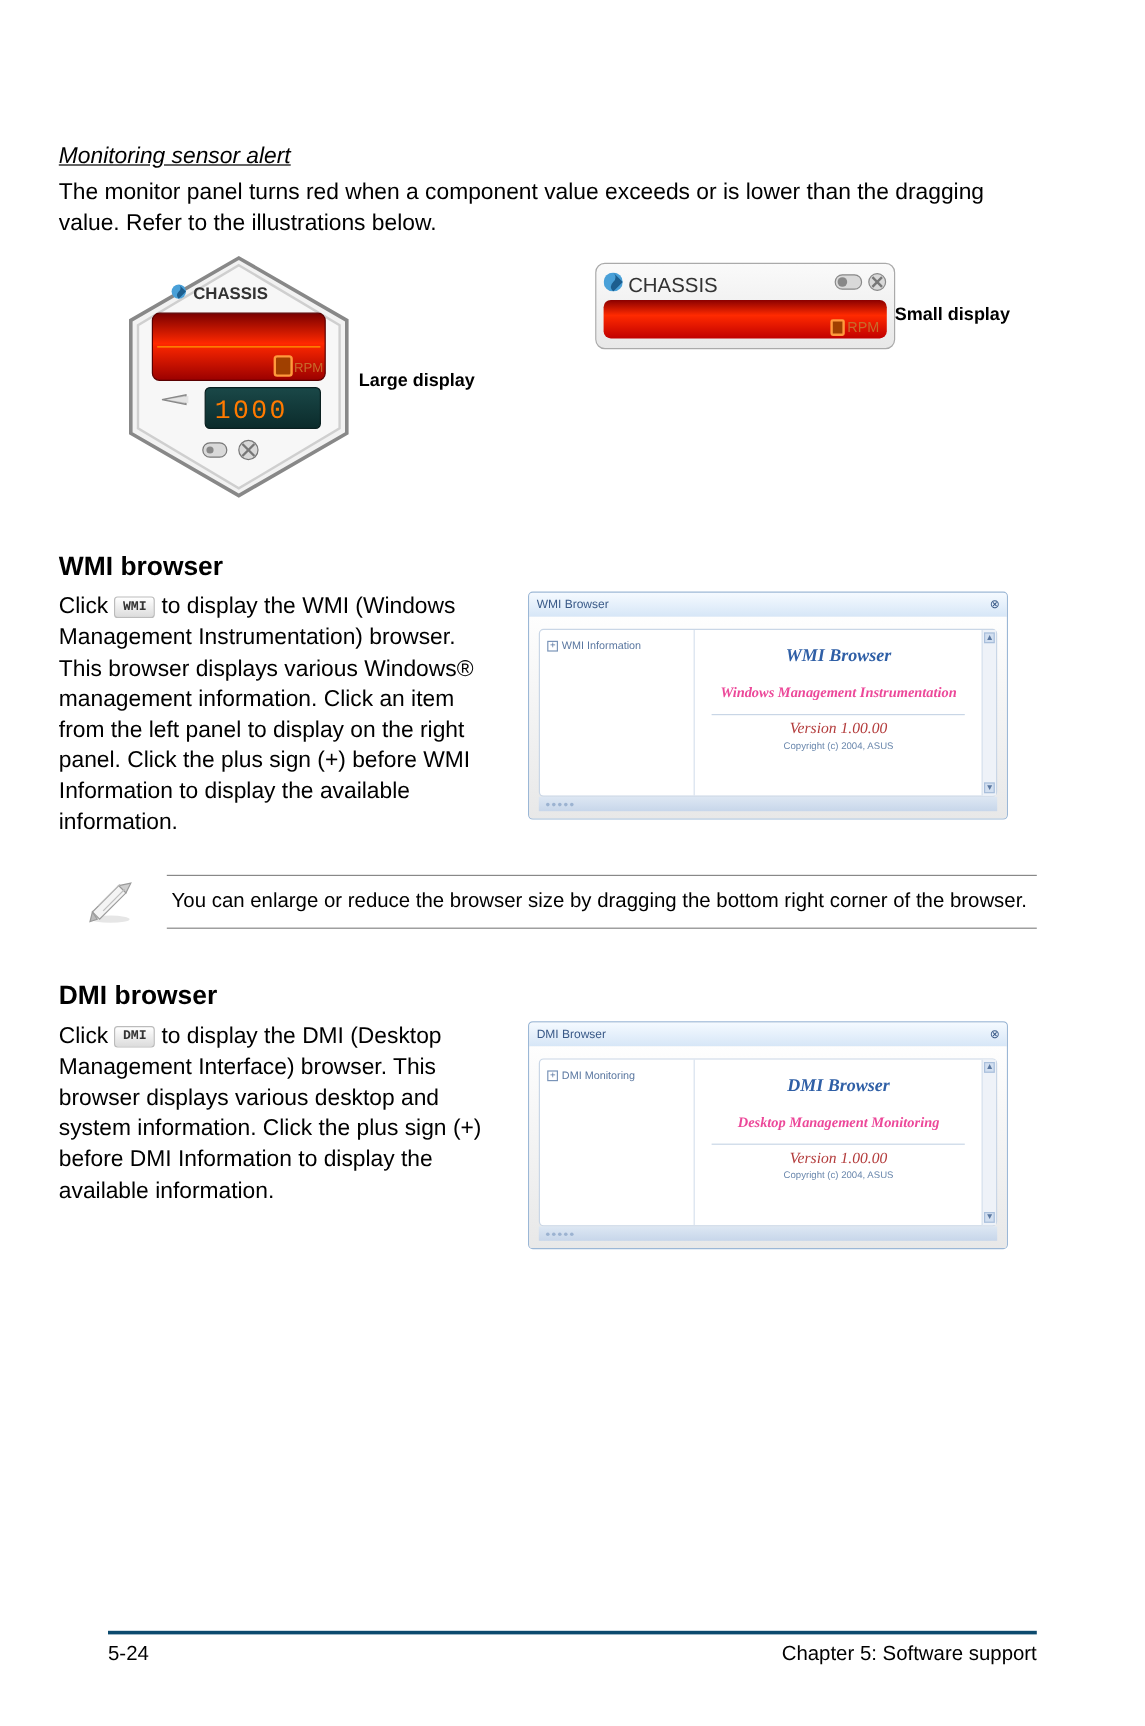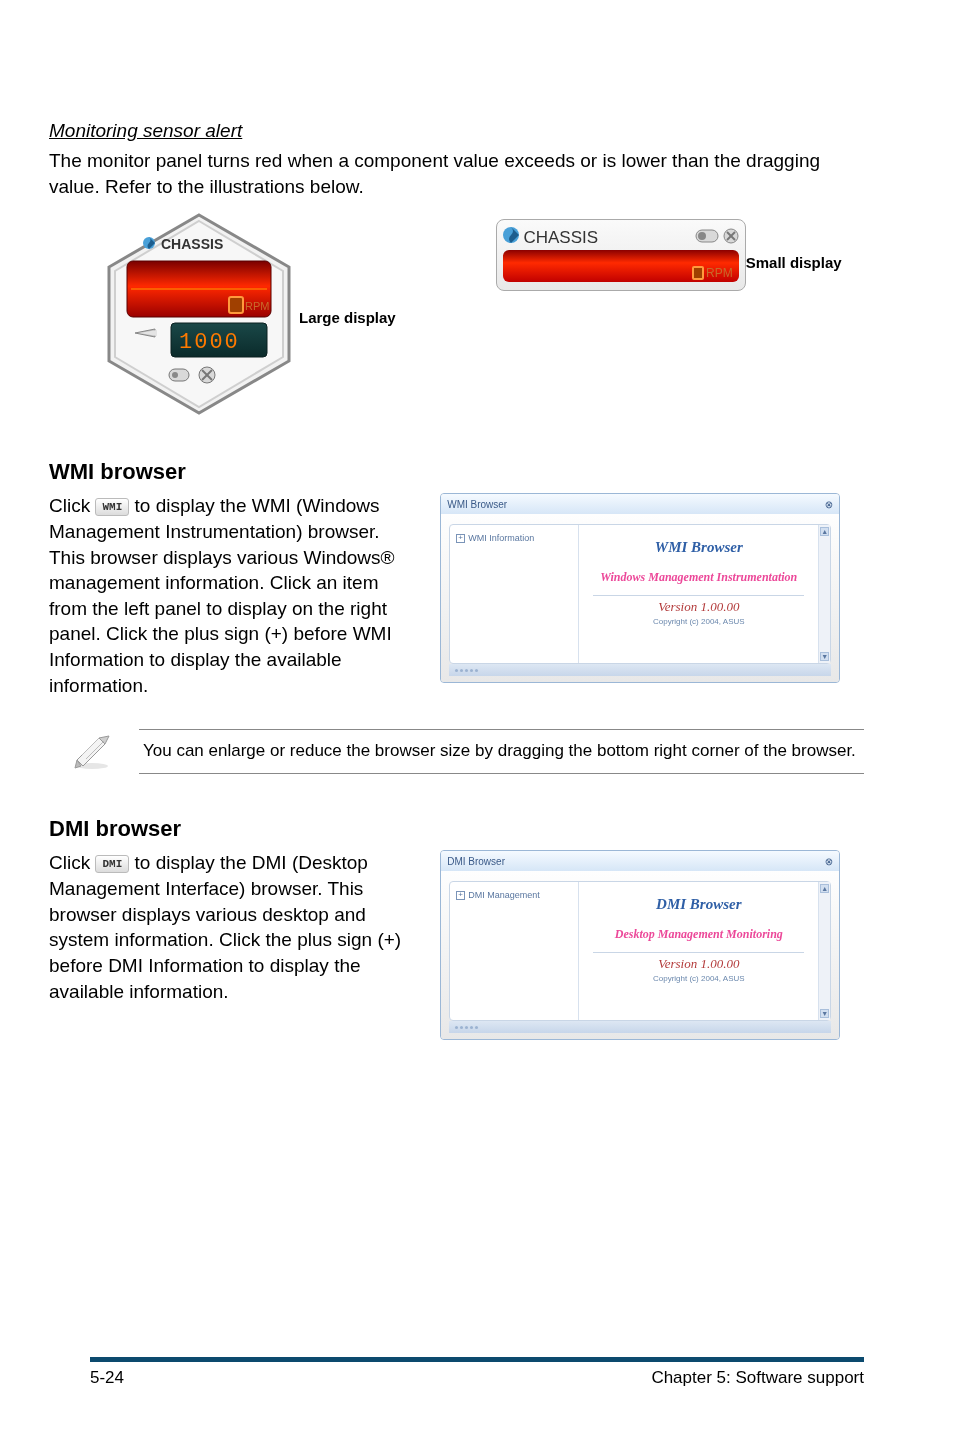--- a/index.html
+++ b/index.html
@@ -52,21 +52,21 @@
   .scroll-btn { width:9px;height:9px;background:#d2dff0;border:1px solid #a9bfdb; font-size:7px; color:#5a77a0; display:flex;align-items:center;justify-content:center;}
   .resize-grip { height:12px; background:linear-gradient(#dde7f3,#c7d6ea); display:flex; align-items:center; padding-left:6px; gap:2px;}
   .grip-dot{width:3px;height:3px;background:#9cb3d1;border-radius:50%;}
 
   
   .note { display:flex; gap: 24px; margin: 28px 0 0 20px; align-items:center;}
   .note .icon { flex: 0 0 46px; }
   .note .lines { flex:1; border-top:1px solid #888; border-bottom:1px solid #888; padding: 10px 4px; font-size: 17px; line-height:1.35; }
 
   
-  .footer { position:absolute; left:90px; right:90px; bottom:50px; border-top:5px solid #0c4a6e; padding-top:6px; display:flex; justify-content:space-between; font-size:17px; }
+  .footer { position:absolute; left:90px; right:90px; bottom:50px; border-top:3px solid #0c4a6e; padding-top:6px; display:flex; justify-content:space-between; font-size:17px; }
 </style>
 </head>
 <body>
 
 <div class="page">
 
   <div class="section-title">Monitoring sensor alert</div>
   <div class="body-text">The monitor panel turns red when a component value exceeds or is lower than the dragging value. Refer to the illustrations below.</div>
 
   <div class="figures-row">
@@ -227,21 +227,21 @@
       <div class="winthumb">
         <div class="titlebar">
           <span>DMI Browser</span>
           <span>⊗</span>
         </div>
         <div class="client">
           <div class="inner-frame">
             <div class="tree-pane">
               <div class="tree-node">
                   <span class="plusminus">+</span>
-                  <span>DMI Management</span>
+                  <span>DMI Monitoring</span>
                 </div>
             </div>
             <div class="content-pane">
               <div class="brand-line">DMI  Browser</div>
               <div class="sub-line">Desktop Management Monitoring</div>
               <div class="hr"></div>
               <div class="ver-line">Version 1.00.00</div>
               <div class="copy-line">Copyright (c) 2004,  ASUS</div>
             </div>
             <div class="scroll-col">

